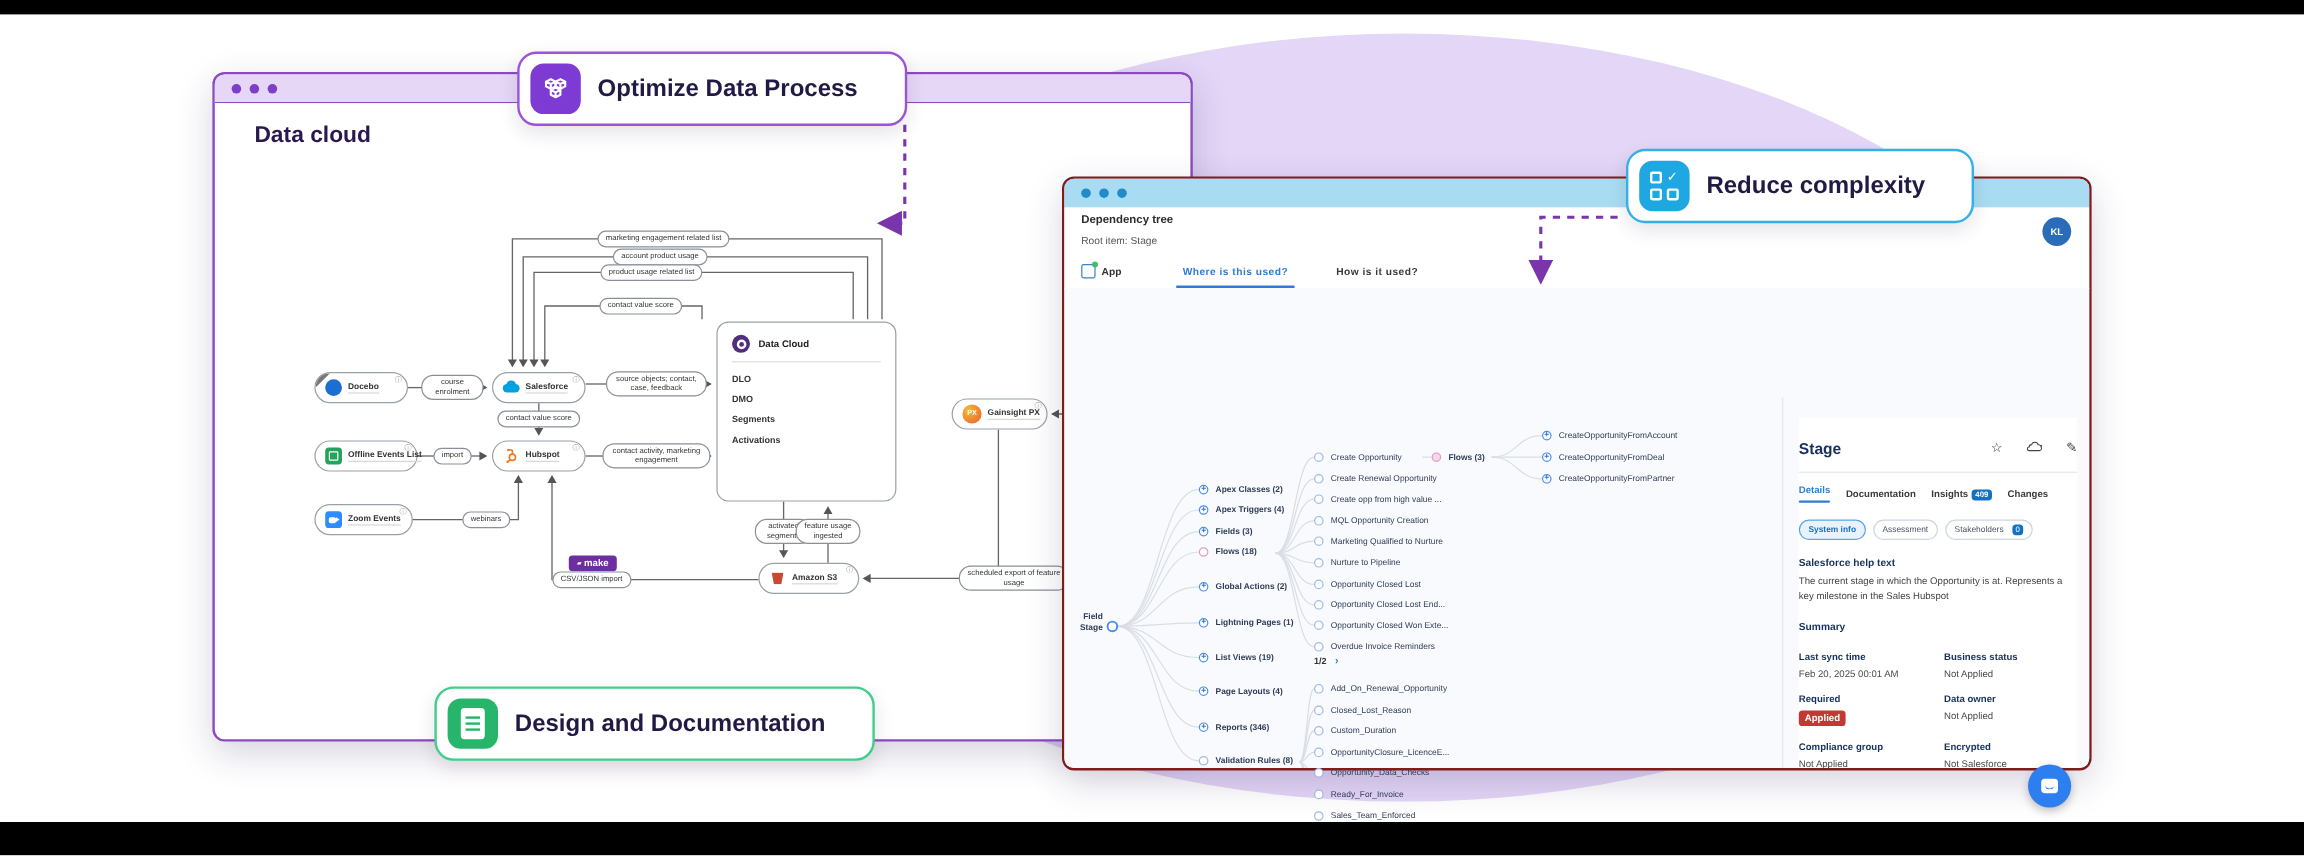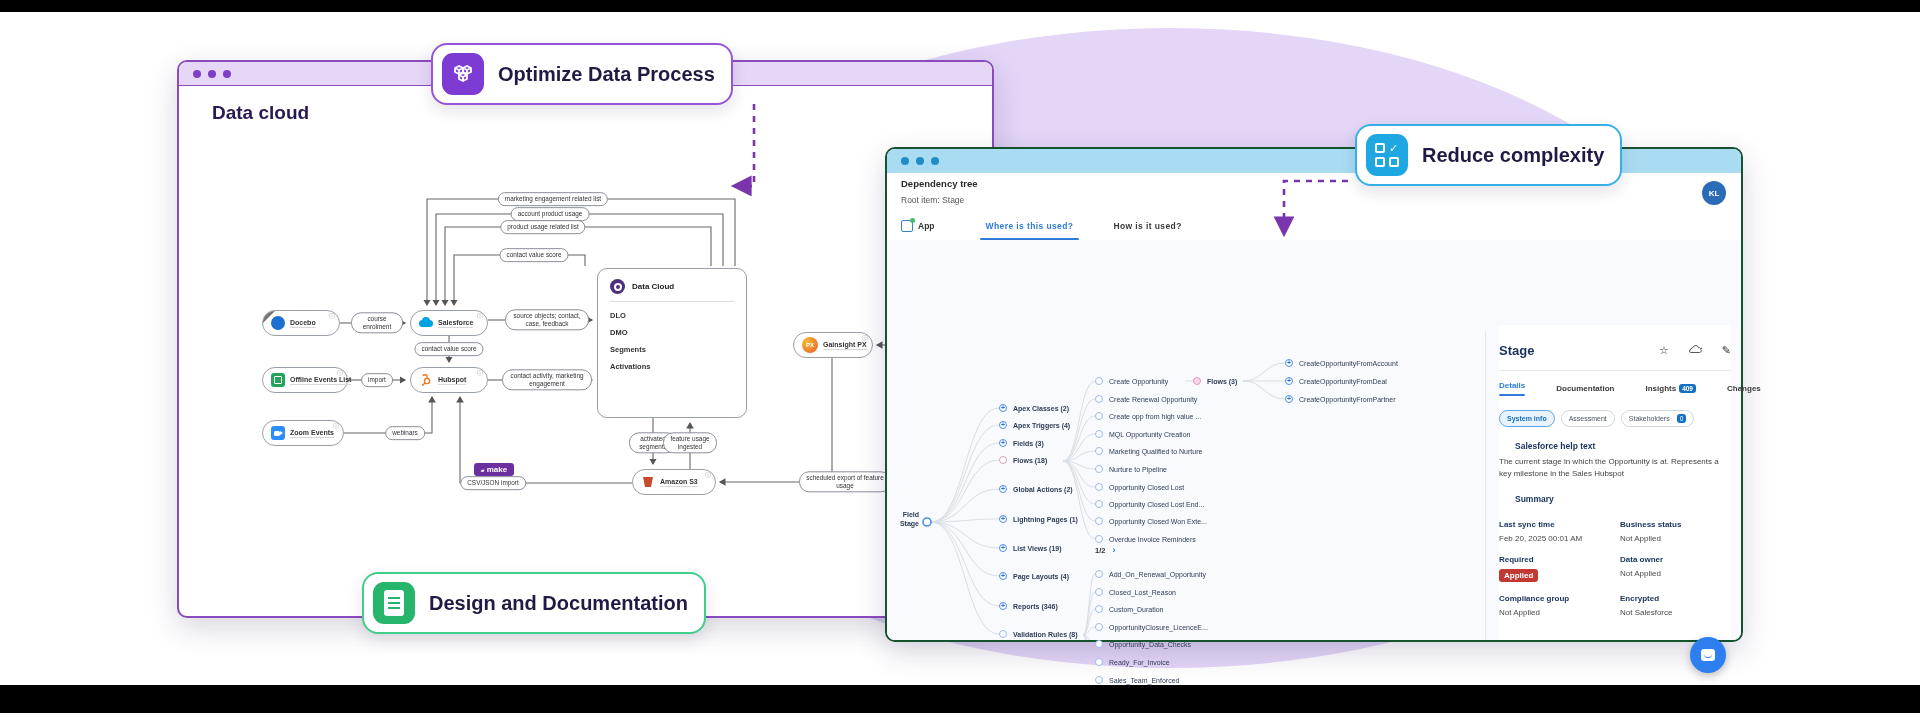--- a/index.html
+++ b/index.html
@@ -7,21 +7,21 @@
           font-family:"Liberation Sans","DejaVu Sans",sans-serif;}
   .bar{position:absolute;left:0;width:1920px;background:#000;z-index:10;}
   .bar.top{top:0;height:12px;}
   .bar.bottom{bottom:0;height:28px;}
   .blob{position:absolute;left:610px;top:28px;width:1120px;height:640px;border-radius:50%;
         background:#e3d6f7;z-index:0;}
 
   
   .window{position:absolute;background:#fff;border-radius:10px;box-shadow:0 10px 30px rgba(40,20,80,.18);}
   .window.left{left:177px;top:60px;width:813px;height:554px;border:2px solid #8a4bbf;z-index:2;}
-  .window.right{left:885px;top:147px;width:854px;height:491px;border:2px solid #14532d;z-index:5;}
+  .window.right{left:885px;top:147px;width:854px;height:491px;border:2px solid #7f1d1d;z-index:5;}
   .titlebar{position:absolute;left:0;top:0;right:0;height:24px;border-radius:8px 8px 0 0;
             display:flex;align-items:center;gap:7px;padding-left:14px;box-sizing:border-box;}
   .titlebar.purple{background:#e6d7f6;border-bottom:1.5px solid #8a4bbf;}
   .titlebar.blue{background:#a9dcf3;}
   .dot{width:8px;height:8px;border-radius:50%;}
   .titlebar.purple .dot{background:#7d3fc7;}
   .titlebar.blue .dot{background:#1f8cc9;}
 
   .dc-title{position:absolute;left:33px;top:40px;margin:0;font-size:19px;font-weight:bold;color:#2a1850;}
 
@@ -64,21 +64,21 @@
   .dc-ic{width:15px;height:15px;border-radius:50%;background:#4f2d7f;position:relative;}
   .dc-ic:before{content:"";position:absolute;inset:3.5px;border:2px solid #fff;border-radius:50%;}
   .dc-box ul{list-style:none;margin:9px 0 0;padding:0;font-size:7.5px;color:#333;font-weight:bold;}
   .dc-box li{margin-bottom:8px;}
   .make-badge{position:absolute;left:295px;top:401px;width:40px;height:13px;background:#6d2fa0;border-radius:3px;
         color:#fff;font-size:8px;font-weight:bold;display:flex;align-items:center;justify-content:center;gap:2px;}
   .make-badge:before{content:"▰";font-size:5px;}
 
   
   .badge{position:absolute;background:#fff;border-radius:16px;display:flex;align-items:center;gap:14px;
-        padding:8px 16px 8px 9px;box-shadow:0 6px 16px rgba(30,20,60,.12);z-index:6;}
+        padding:8px 39px 8px 9px;box-shadow:0 6px 16px rgba(30,20,60,.12);z-index:6;}
   .badge .txt{font-size:20px;font-weight:bold;color:#231a44;white-space:nowrap;}
   .badge .ic{width:42px;height:42px;border-radius:11px;display:flex;align-items:center;justify-content:center;}
   .badge.optimize{left:431px;top:43px;border:2.5px solid #9a55d6;}
   .badge.optimize .ic{background:#7d3bd4;}
   .badge.reduce{left:1355px;top:124px;border:2.5px solid #35b0e6;}
   .badge.reduce .ic{background:#1ea7e0;}
   .badge.design{left:362px;top:572px;border:2.5px solid #41ce8b;}
   .badge.design .ic{background:#27b56b;}
   .grid22{display:grid;grid-template-columns:10px 10px;grid-template-rows:10px 10px;gap:4px;}
   .grid22 span{border:2px solid #fff;border-radius:2px;box-sizing:border-box;}
@@ -114,34 +114,34 @@
   .t-circ.pinkfill{border-color:#dd9cc2;background:#f6d9e9;}
   .t-circ.ring{border-color:#9db9e8;}
   .t-lab{font-size:7px;color:#2e3c55;}
   .t-lab.bold{font-weight:bold;}
   .t-root{position:absolute;left:2px;top:270px;width:30px;text-align:right;font-size:7px;font-weight:bold;
         color:#2e3c55;line-height:1.3;}
   .t-page{position:absolute;left:208px;top:305px;font-size:7.5px;font-weight:bold;color:#333;}
   .t-page b{color:#2e7cd6;font-size:9px;margin-left:7px;}
 
   .v-div{position:absolute;left:598px;top:91px;bottom:0;width:1px;background:#e4e8ec;}
-  .panel{position:absolute;left:612px;top:85px;width:232px;bottom:0;background:#fff;}
+  .panel{position:absolute;left:612px;top:108px;width:232px;bottom:0;background:#fff;}
   .p-title-row{display:flex;align-items:center;margin-top:18px;}
   .p-title{font-size:13px;font-weight:bold;color:#16325c;flex:1;}
   .p-icons{display:flex;gap:20px;font-size:11px;color:#333;}
   .p-hr{border:none;border-top:1px solid #e4e8ec;margin:12px 0 0;}
-  .p-tabs{display:flex;align-items:center;gap:31px;margin-top:10px;font-size:8px;color:#3a3a3a;font-weight:bold;}
+  .p-tabs{display:flex;align-items:center;gap:13px;margin-top:10px;font-size:8px;color:#3a3a3a;font-weight:bold;}
   .p-tab.active{color:#2e7cd6;position:relative;padding-bottom:6px;}
   .p-tab.active:after{content:"";position:absolute;left:0;right:0;bottom:0;height:2px;background:#2e7cd6;border-radius:2px;}
   .num-badge{background:#1570c2;color:#fff;border-radius:3px;font-size:6.5px;padding:1px 3px;margin-left:3px;}
   .p-pills{display:flex;gap:6px;margin-top:14px;}
   .p-pill{border:1px solid #cfd6dd;border-radius:9px;background:#fff;font-size:7px;color:#4b5563;
         padding:3px 7px;display:flex;align-items:center;gap:4px;}
   .p-pill.active{border-color:#5aa3e8;background:#e9f3fd;color:#1570c2;font-weight:bold;}
-  .p-h{font-size:8.5px;font-weight:bold;color:#16325c;margin:14px 16px 0;}
+  .p-h{font-size:8.5px;font-weight:bold;color:#16325c;margin:14px 0 0;}
   .p-body{font-size:8px;color:#444;line-height:1.5;margin-top:5px;}
   #panel-fields{display:grid;grid-template-columns:1fr 1fr;column-gap:10px;row-gap:12px;margin-top:16px;}
   .f-label{font-size:8px;font-weight:bold;color:#16325c;}
   .f-value{font-size:8px;color:#4a4a4a;margin-top:5px;}
   .f-value.red{display:inline-block;background:#c23934;color:#fff;border-radius:3px;padding:2px 5px;font-weight:bold;}
   .fab{position:absolute;left:803px;top:397px;width:36px;height:36px;border-radius:50%;background:#2d7ff0;
         box-shadow:0 3px 8px rgba(0,0,0,.25);display:flex;align-items:center;justify-content:center;z-index:4;}
   .fab-glyph{width:14px;height:12px;background:#fff;border-radius:3px;position:relative;}
   .fab-glyph:before{content:"";position:absolute;left:3px;bottom:3px;width:8px;height:3px;
         border-bottom:1.5px solid #2d7ff0;border-radius:0 0 4px 4px;}

